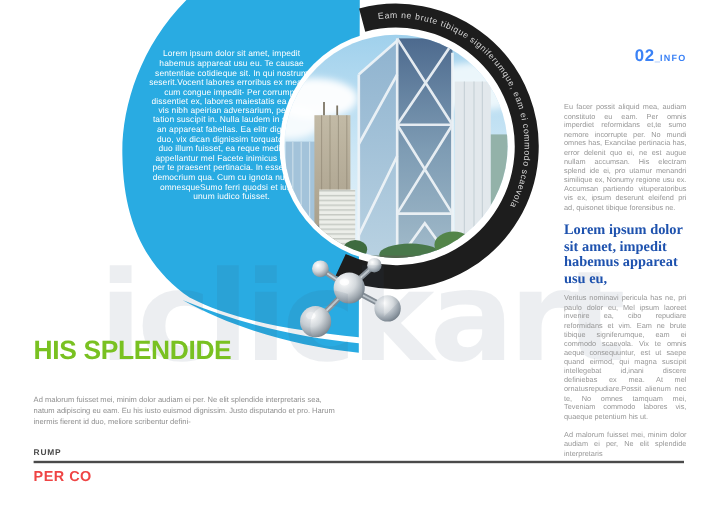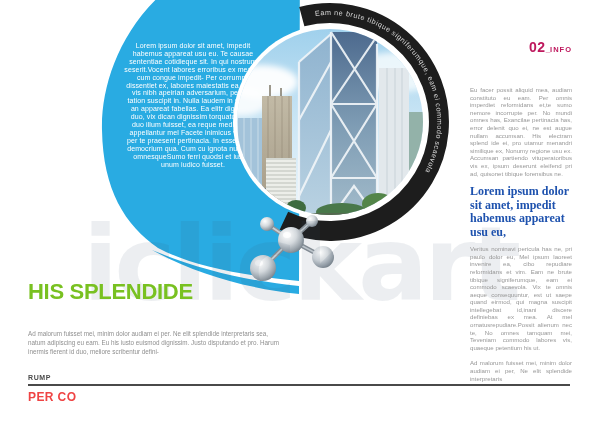--- a/index.html
+++ b/index.html
@@ -7,21 +7,21 @@
        font-family:"Liberation Sans",sans-serif;}
   .abs{position:absolute;}
   #stage{width:600px;height:424px;position:relative;}
   svg{display:block;}
   
   #circle-text{left:124px;top:42px;width:138px;color:#ffffff;
     font-size:7px;line-height:7.9px;text-align:center;z-index:2;
     letter-spacing:.1px;}
   
   #right-col{left:470px;top:38px;width:102px;z-index:4;}
-  #info-header{text-align:right;color:#be185d;margin-bottom:30px;}
+  #info-header{text-align:right;color:#3b82f6;margin-bottom:30px;}
   #info-number{font-size:14px;font-weight:bold;letter-spacing:.5px;}
   #info-sep{font-size:8px;font-weight:bold;}
   #info-label{font-size:7.5px;font-weight:bold;letter-spacing:1px;}
   .gray-para{color:#979797;font-size:6.1px;line-height:7.6px;
     text-align:justify;margin:0 0 8px 0;}
   #right-heading{font-family:"Liberation Serif",serif;font-weight:bold;
     color:#1e52ae;font-size:12px;line-height:13.5px;margin:0 0 6px 0;}
   
   #green-heading{left:28px;top:281px;color:#79c121;font-weight:bold;
     font-size:22px;line-height:21px;letter-spacing:-.3px;z-index:4;}

